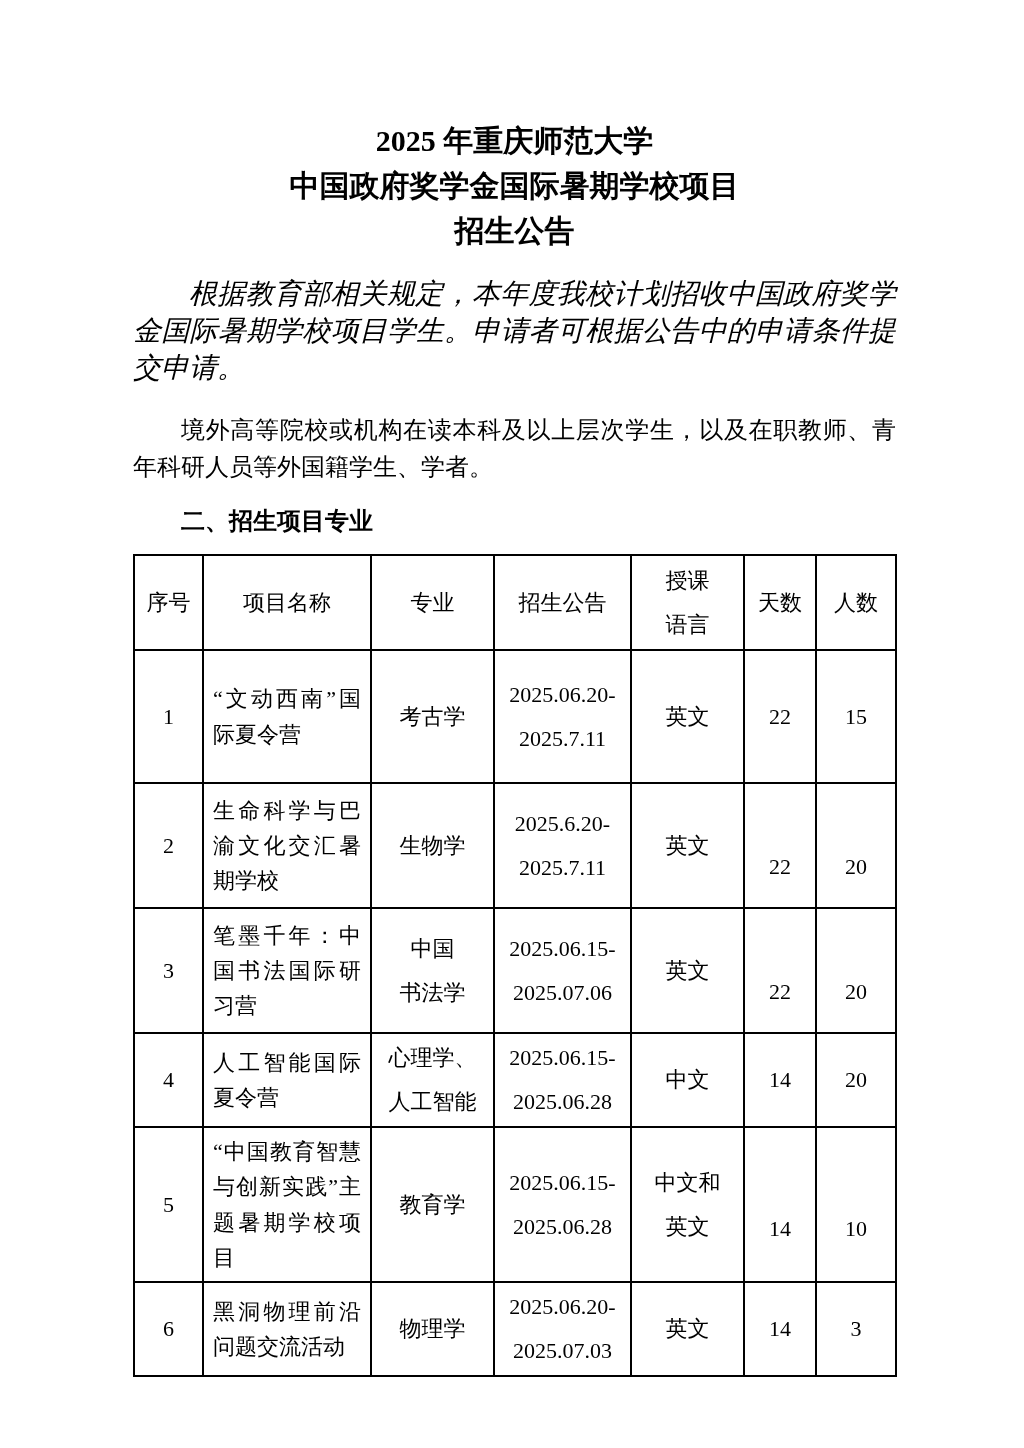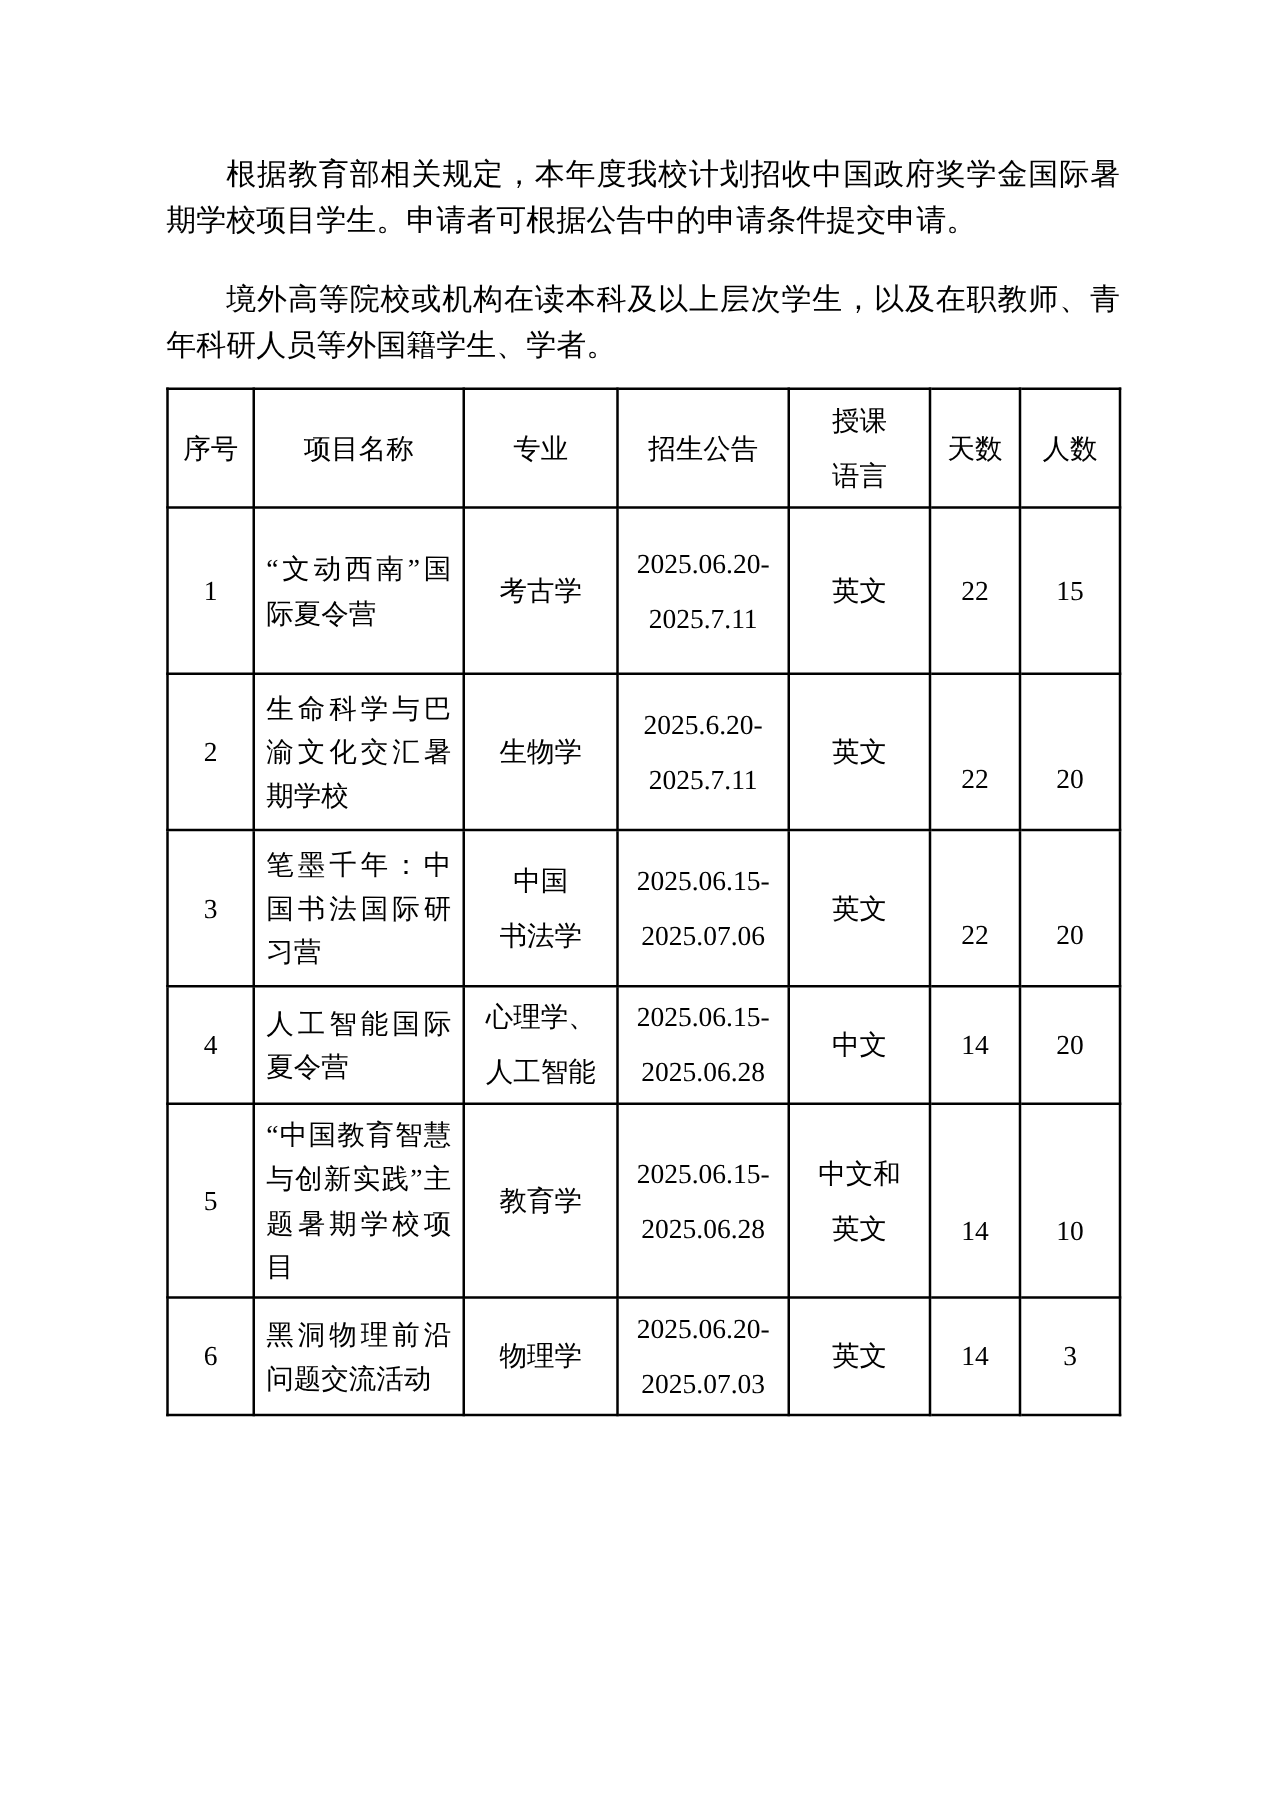--- a/index.html
+++ b/index.html
@@ -14,25 +14,26 @@
   .doc {
     padding: 118px 128px 0 133px;
   }
   .title-block {
     text-align: center;
     font-weight: bold;
     font-size: 30px;
     line-height: 45px;
   }
   .intro {
-    margin-top: 4px;
-    font-size: 24px;
+    margin-top: 22px;
+    font-size: 28px;
     line-height: 37px;
     text-indent: 2em;
     text-align: justify;
+    font-style: italic;
   }
   .section-heading {
     margin: 17px 0 9px 0;
     font-size: 24px;
     line-height: 37px;
     text-indent: 2em;
     font-weight: bold;
   }
   .section-body {
     font-size: 24px;
@@ -69,25 +70,31 @@
   .programs td.low-lg {
     vertical-align: bottom;
     padding-bottom: 30px;
   }
 </style>
 </head>
 <body>
 
 <div class="doc">
 
+  <div class="title-block">
+    <div>2025 年重庆师范大学</div>
+    <div>中国政府奖学金国际暑期学校项目</div>
+    <div>招生公告</div>
+  </div>
 
   <p class="intro">根据教育部相关规定，本年度我校计划招收中国政府奖学金国际暑期学校项目学生。申请者可根据公告中的申请条件提交申请。</p>
 
   <p class="section-body">境外高等院校或机构在读本科及以上层次学生，以及在职教师、青年科研人员等外国籍学生、学者。</p>
 
+  <p class="section-heading">二、招生项目专业</p>
 
   <table class="programs">
     <colgroup>
       <col style="width:69px">
         <col style="width:168px">
         <col style="width:123px">
       <col style="width:137px">
         <col style="width:113px">
         <col style="width:72px">
         <col style="width:80px">

